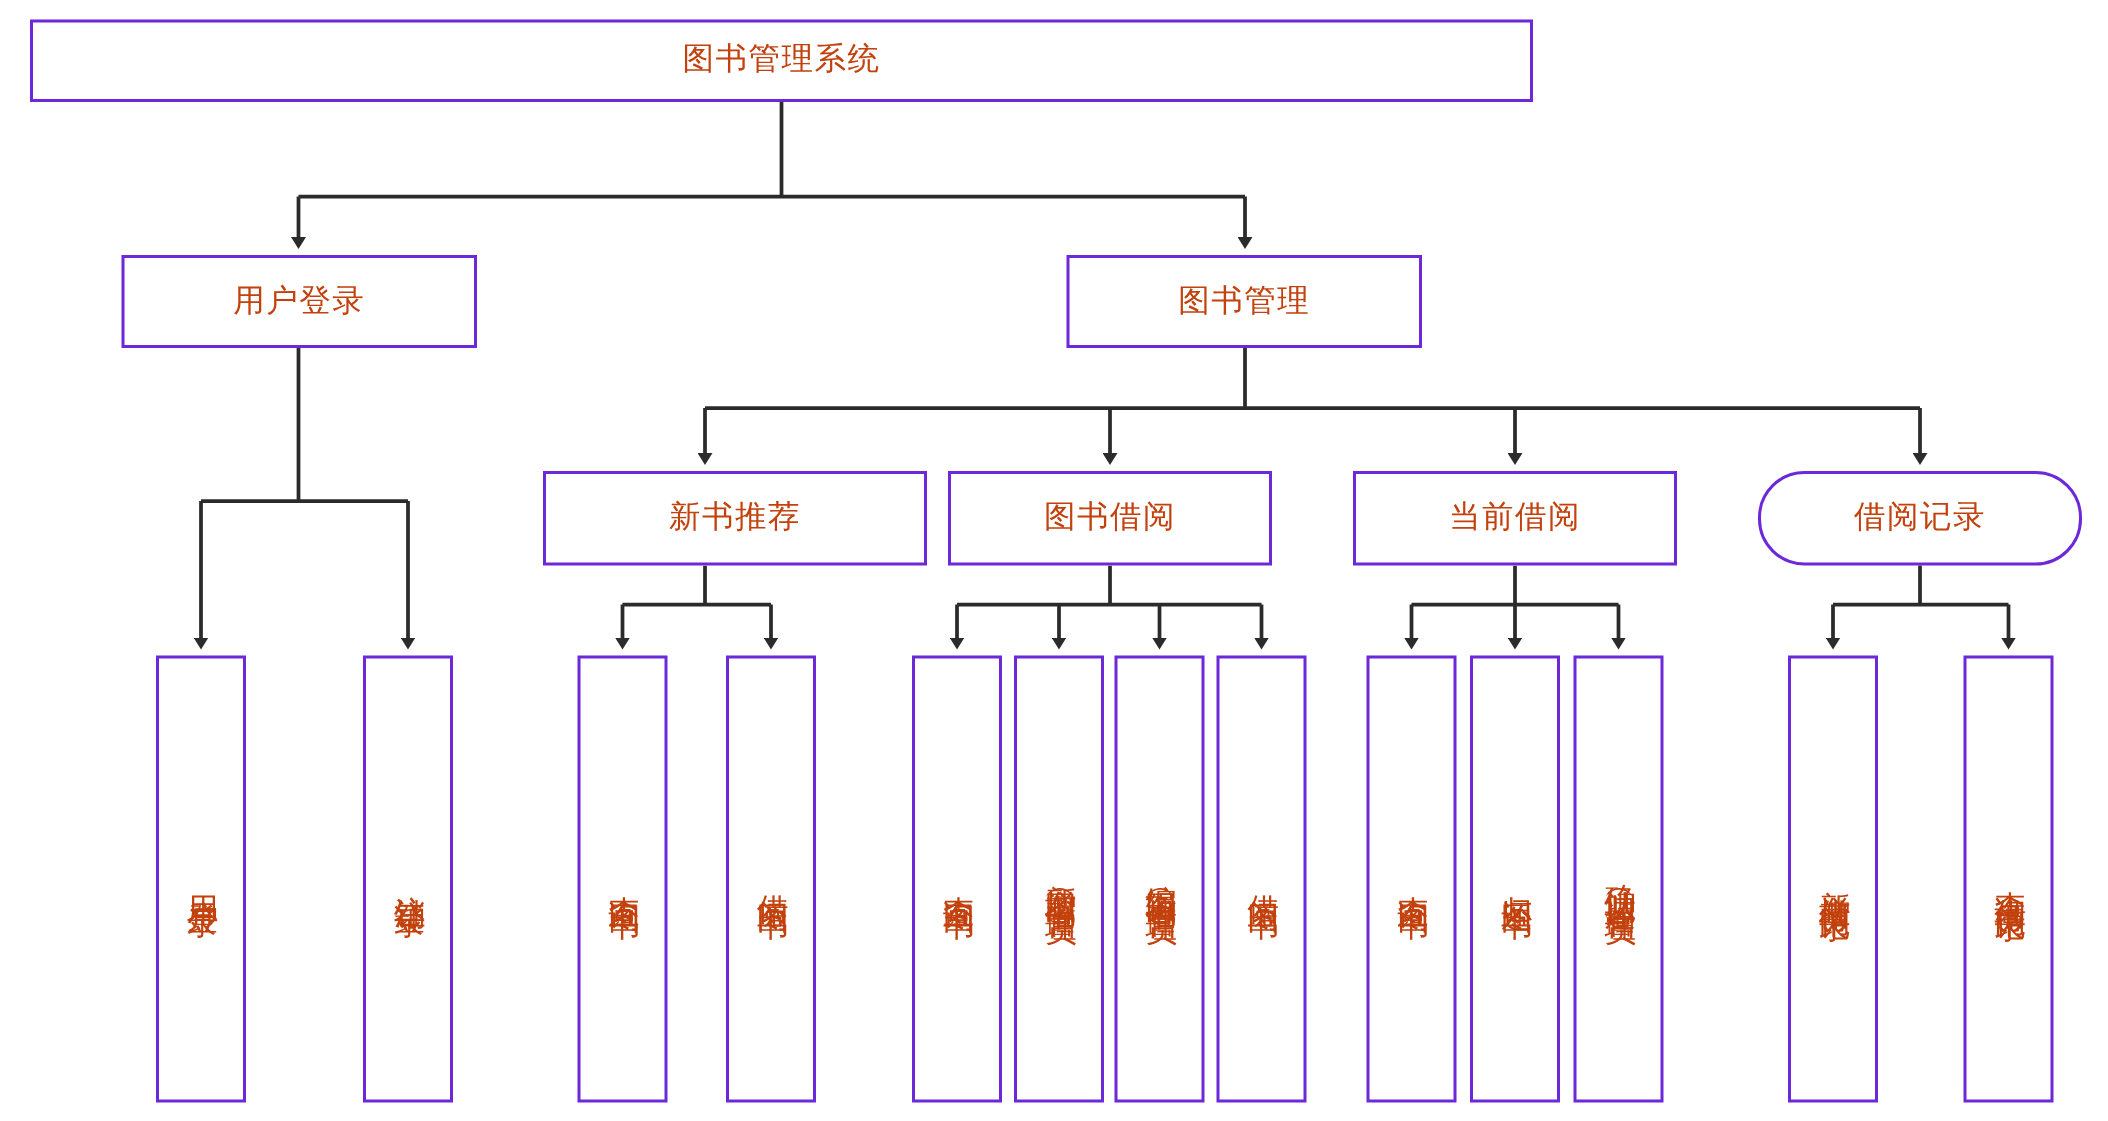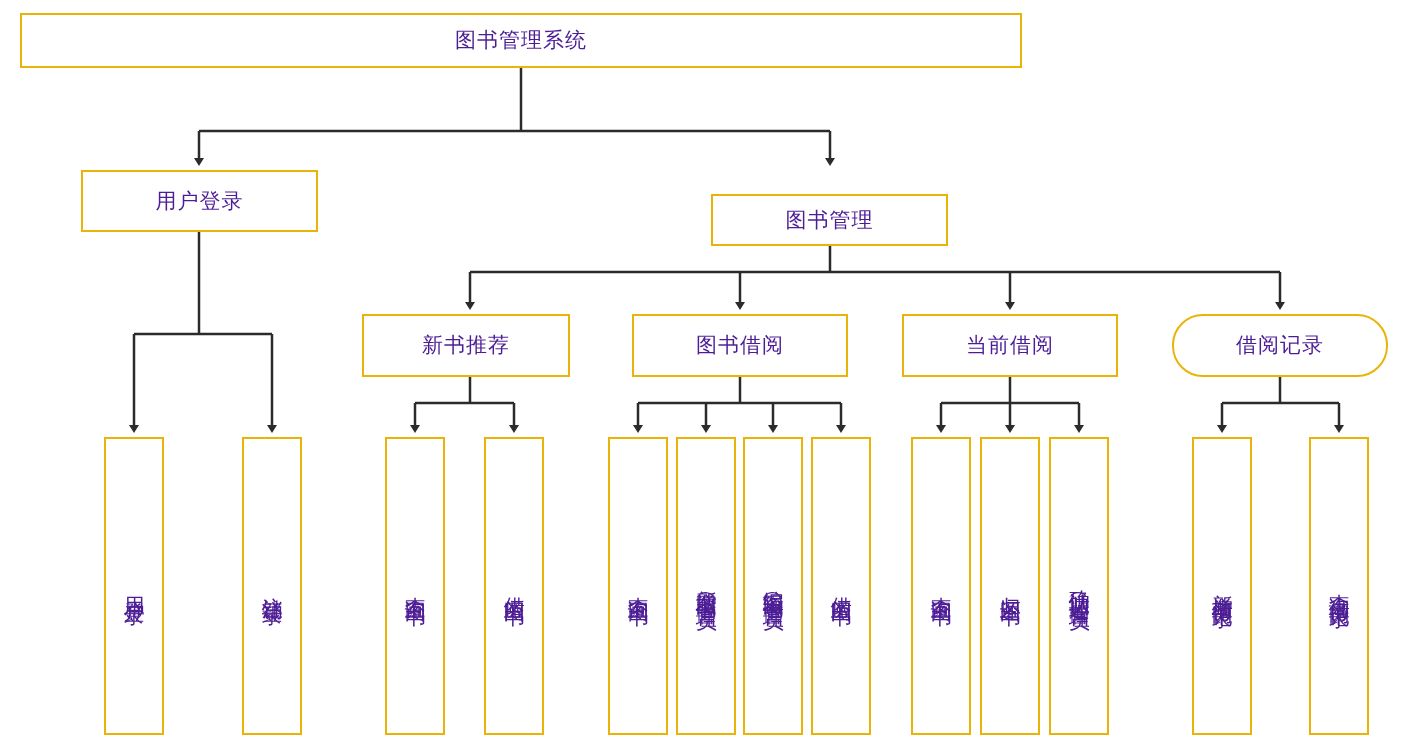--- a/index.html
+++ b/index.html
@@ -16,26 +16,26 @@
     overflow: hidden;
   }
   svg#edges {
     position: absolute;
     left: 0; top: 0;
     width: 1405px; height: 747px;
     pointer-events: none;
   }
   .node {
     position: absolute;
-    border: 2px solid #eab308;
+    border: 2px solid #6d28d9;
     background: #ffffff;
     display: flex;
     align-items: center;
     justify-content: center;
-    color: #4c1d95;
+    color: #c2410c;
     line-height: 1.25;
   }
   .node.h {
     font-size: 21px;
     letter-spacing: 1px;
   }
   .node.v {
     font-size: 21px;
     writing-mode: vertical-rl;
     text-orientation: upright;
@@ -118,25 +118,25 @@
     </g>
   </svg>
 
   <div class="node h" style="left:20px; top:13px; width:1002px; height:55px;">
     <span class="lbl">图书管理系统</span>
   </div>
 
   <div class="node h" style="left:81px; top:170px; width:237px; height:62px;">
     <span class="lbl">用户登录</span>
   </div>
-  <div class="node h" style="left:711px; top:170px; width:237px; height:52px;margin-top:24px;">
+  <div class="node h" style="left:711px; top:170px; width:237px; height:62px;">
     <span class="lbl">图书管理</span>
   </div>
 
-  <div class="node h" style="left:362px; top:314px; width:208px; height:63px;">
+  <div class="node h" style="left:362px; top:314px; width:256px; height:63px;">
     <span class="lbl">新书推荐</span>
   </div>
   <div class="node h" style="left:902px; top:314px; width:216px; height:63px;">
     <span class="lbl">当前借阅</span>
   </div>
   <div class="node h" style="left:632px; top:314px; width:216px; height:63px;">
     <span class="lbl">图书借阅</span>
   </div>
   <div class="node h" style="left:1172px; top:314px; width:216px; height:63px;border-radius:31px;">
     <span class="lbl">借阅记录</span>

